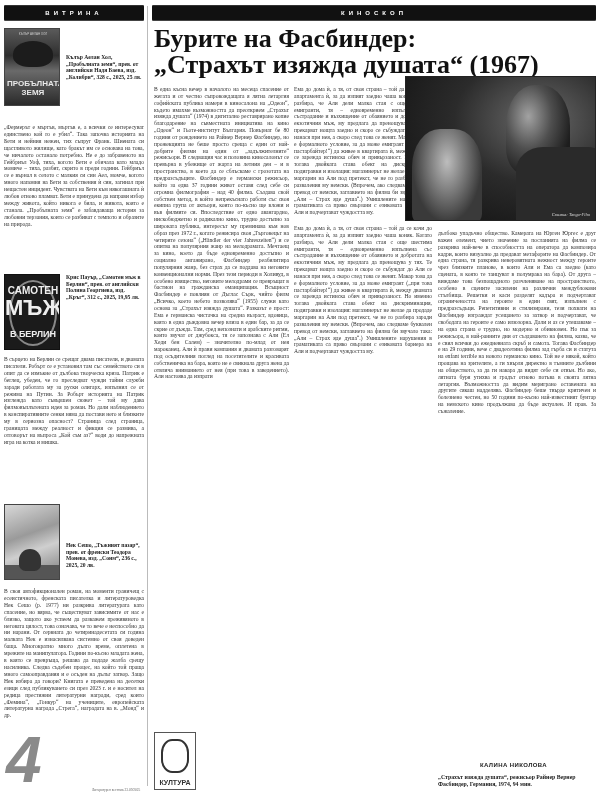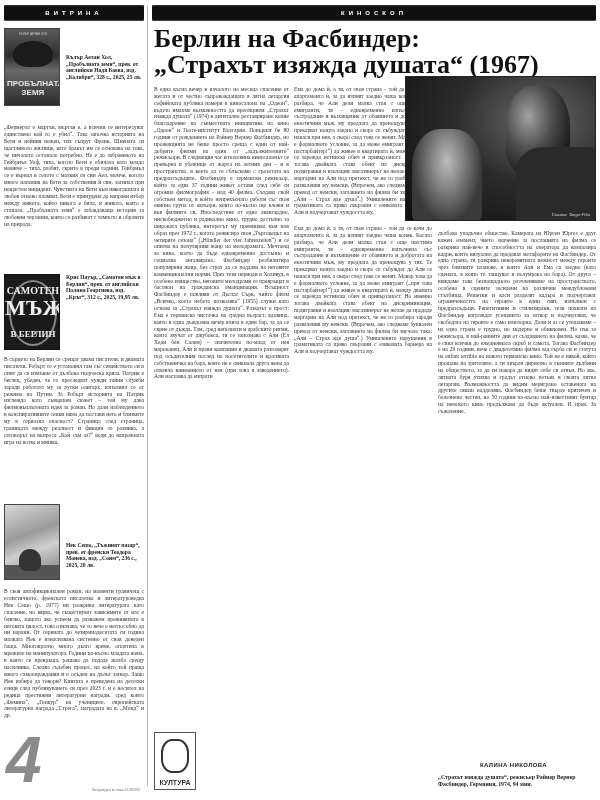--- a/index.html
+++ b/index.html
@@ -24,21 +24,21 @@
   .cover { position: absolute; left: 0; border: 1px solid #444; overflow: hidden; }
   .cover1 { top: 4px; width: 56px; height: 78px; background: linear-gradient(180deg, #5a5a5a 0%, #2e2e2e 35%, #6a6a6a 55%, #2a2a2a 100%); }
   .cover1 .tree { position: absolute; left: 8px; top: 12px; width: 40px; height: 26px; border-radius: 50% 50% 40% 40%; background: #1c1c1c; }
   .cover1 .t1 { position: absolute; left: 2px; width: 52px; text-align: center; color: #e8e8e8; font-family: "Liberation Sans", sans-serif; font-weight: bold; font-size: 8px; line-height: 9px; }
   .cover1 .auth { position: absolute; top: 3px; left: 2px; width: 52px; text-align: center; color: #ccc; font-size: 3px; font-family: "Liberation Sans", sans-serif; }
   .book-meta { position: absolute; font-weight: bold; font-size: 5.6px; line-height: 6.6px; color: #222; }
   .body-text { font-size: 5.6px; line-height: 6.9px; color: #333; text-align: justify; }
 
   .cover2 { top: 0; width: 56px; height: 76px; background: #1b1b1b; border: 1px solid #111; }
   .cover2 .ring { position: absolute; left: 4px; top: 5px; width: 48px; height: 66px; border-radius: 50%; border: 2px solid #888; }
-  .cover2 .w { position: absolute; width: 56px; text-align: center; color: #eee; font-family: Liberation Serif, serif; font-weight: bold; }
+  .cover2 .w { position: absolute; width: 56px; text-align: center; color: #eee; font-family: Liberation Sans, sans-serif; font-weight: bold; }
 
   .cover3 { top: 0; width: 56px; height: 76px; background: linear-gradient(160deg, #d8d8d8 0%, #9a9a9a 40%, #cfcfcf 60%, #777 100%); }
   .cover3 .kid { position: absolute; left: 14px; top: 44px; width: 22px; height: 22px; border-radius: 50% 50% 30% 30%; background: #333; }
   .cover3 .ground { position: absolute; left: 0; bottom: 0; width: 56px; height: 14px; background: #555; }
 
   .page-num { position: absolute; left: 6px; top: 728px; font-family: "Liberation Sans", sans-serif; font-size: 64px; font-style: italic; font-weight: bold; color: #8a8a8a; line-height: 64px; }
   .footer-note { position: absolute; left: 92px; top: 788px; font-size: 3.5px; color: #666; }
 
   
   .headline { position: absolute; left: 154px; top: 26px; width: 440px; font-family: "Liberation Serif", serif; font-weight: bold; font-size: 26px; line-height: 26px; color: #111; }
@@ -102,21 +102,21 @@
     </div>
     <div class="book-meta" style="left:62px; top:38px; width:78px;">Нек Сешо, „Тъжният пазар“, прев. от френски Теодора Монева, изд. „Сонм“, 236 с., 2025, 20 лв.</div>
   </div>
   <div class="body-text clip" style="height:132px; margin-top:4px;">В своя автофикционален роман, на моменти граничещ с есеистичното, френската писателка и литературоведка Нек Сешо (р. 1977) ни разкрива литературата като спасение, но вярва, че съществуват зависимите от нас е близко, защото ако успеем да разкажем преживяното в неговата цялост, това означава, че то вече е неспособно да ни нарани. От сервната до четиринадесетата си година малката Нек е изнасилвана системно от своя доведен баща. Многократно много дълго време, оплетена в мрежите на манипулатора. Години по-късно младата жена, в която се превръща, решава да подаде жалба срещу насилника. Следва съдебен процес, на който той праща много самооправдания и е осъден на дълъг затвор. Защо Нек избира да говори? Книгата е преведена на десетки езици след публикуването си през 2023 г. и е носител на редица престижни литературни награди, сред които „Фемина“, „Гонкур“ на учениците, европейската литературна награда „Стрега“, наградата на в. „Монд“ и др.</div>
 </div>
 
 <div class="page-num">4</div>
 <div class="footer-note">Литературен вестник 23.09/2025</div>
 
 <div class="headline">
-  <div>Берлин на Фасбиндер:</div>
+  <div>Бурите на Фасбиндер:</div>
   <div>„Страхът изяжда душата“ (1967)</div>
 </div>
 
 <div class="col col1 clip" style="height:640px;">В една късна вечер в началото на месеца спасение от жегата и от честно съпровождащата я лятна летаргия софийската публика намери в киносалона на „Одеон“, където имахме възможността да преоткрием „Страхът изяжда душата“ (1974) в дигитално реставрирано копие благодарение на съвместната инициатива на кино „Одеон“ и Гьоте-институт България. Повърнат бе 80 години от рождението на Райнер Вернер Фасбиндер, но прожекцията не беше просто среща с един от най-добрите филми на един от „задължителните“ режисьори. В следващия час и половина киносалонът се превърна в убежище от жарта на летния ден – и в пространство, в което да се сблъскаме с грозотата на предразсъдъците. Фасбиндер е германски режисьор, който за едва 37 години живот оставя след себе си огромна филмография – над 40 филма. Създава свой собствен метод, в който непрекъснато работи със своя екипна група от актьори, които по-късно ще вложи и във филмите си. Впоследствие от едно авангардно, нискобюджетно и радикално кино, трудно достъпно за широката публика, интересът му преминава към нов образ през 1972 г., когато режисира своя „Търговецът на четирите сезона“ („Händler der vier Jahreszeiten“) и се опитва на популярния жанр на мелодрамата. Мечтаещ за кино, което да бъде едновременно достъпно и социално ангажирано, Фасбиндер реабилитира популярния жанр, без страх да се поддава на неговите конвенционални норми. През тези периоди в Холивуд, в особено изящество, неговите мелодрами се превръщат в бастион на гражданска еманципация. Всъщност Фасбиндер е повлиян от Дъглас Сърк, чийто филм „Всичко, което небето позволява“ (1955) служи като основа за „Страхът изяжда душата“. Разказът е прост: Ема е германска чистачка на средна възраст, вдовица, която в една дъждовна вечер влиза в един бар, за да се скрие от дъжда. Там, сред непознати и арабските ритми, които звучат от джубокса, тя се запознава с Али (Ел Хеди бен Салем) – значително по-млад от нея мароканец. Али ѝ прави компания и двамата разговарят под осъдителния поглед на посетителите и красивата собственичка на бара, която не е свикнала друга жена да отвлича вниманието от нея (при това в заведението). Али настоява да изпрати</div>
 
 <div class="col col2 clip" style="height:140px;">Ема до дома ѝ, а тя, от своя страна – той да се качи до апартамента ѝ, за да изпият заедно чаша коняк. Когато разбира, че Али дели малка стая с още шестима емигранти, тя – едновременно изпълнена със състрадание и възхищение от обаянието и добротата на екзотичния мъж, му предлага да пренощува у тях. Те прекарват нощта заедно и скоро се събуждат до Али се нанася при нея, а скоро след това се женят. Макар това да е формалното условие, за да може емигрант („при това пастарбайтер!“) да живее в квартирата ѝ, между двамата се зарежда истинска обич и привързаност. Но именно тогава двойката става обект на дискриминация, подигравки и изолация: магазинерът не желае да продаде маргарин на Али под претекст, че не го разбира заради разваления му немски. (Впрочем, ако следваме буквален превод от немски, заглавието на филма би звучало така: „Али – Страх яде душа“.) Умишлените нарушения в граматиката са пряко свързани с езиковата бариера на Али и подчертават чуждостта му.</div>
 <div class="col col2-wide clip" style="position:absolute; height:560px; top:225px; font-size:5.6px; line-height:6.85px; color:#333; text-align:justify;">
   <span>Ема до дома ѝ, а тя, от своя страна – той да се качи до апартамента ѝ, за да изпият заедно чаша коняк. Когато разбира, че Али дели малка стая с още шестима емигранти, тя – едновременно изпълнена със състрадание и възхищение от обаянието и добротата на екзотичния мъж, му предлага да пренощува у тях. Те прекарват нощта заедно и скоро се събуждат до Али се нанася при нея, а скоро след това се женят. Макар това да е формалното условие, за да може емигрант („при това пастарбайтер!“) да живее в квартирата ѝ, между двамата се зарежда истинска обич и привързаност. Но именно тогава двойката става обект на дискриминация, подигравки и изолация: магазинерът не желае да продаде маргарин на Али под претекст, че не го разбира заради разваления му немски. (Впрочем, ако следваме буквален превод от немски, заглавието на филма би звучало така: „Али – Страх яде душа“.) Умишлените нарушения в граматиката са пряко свързани с езиковата бариера на Али и подчертават чуждостта му.</span>
 </div>
 

